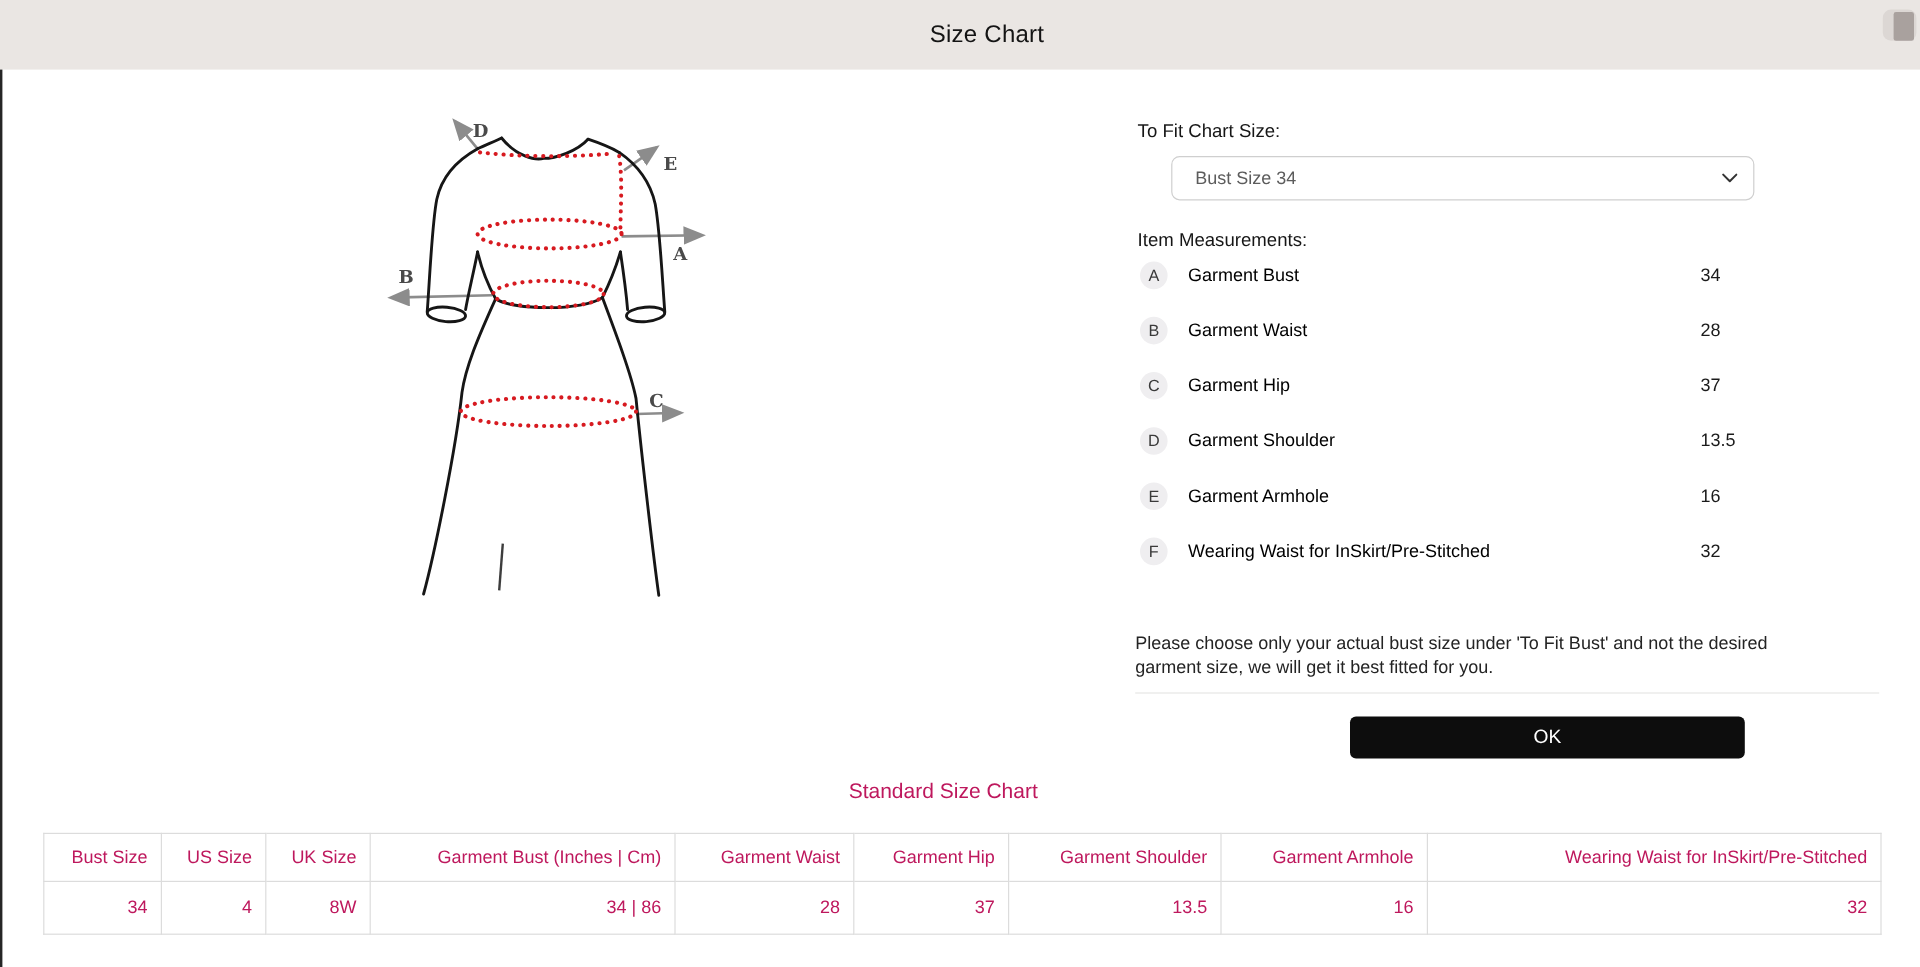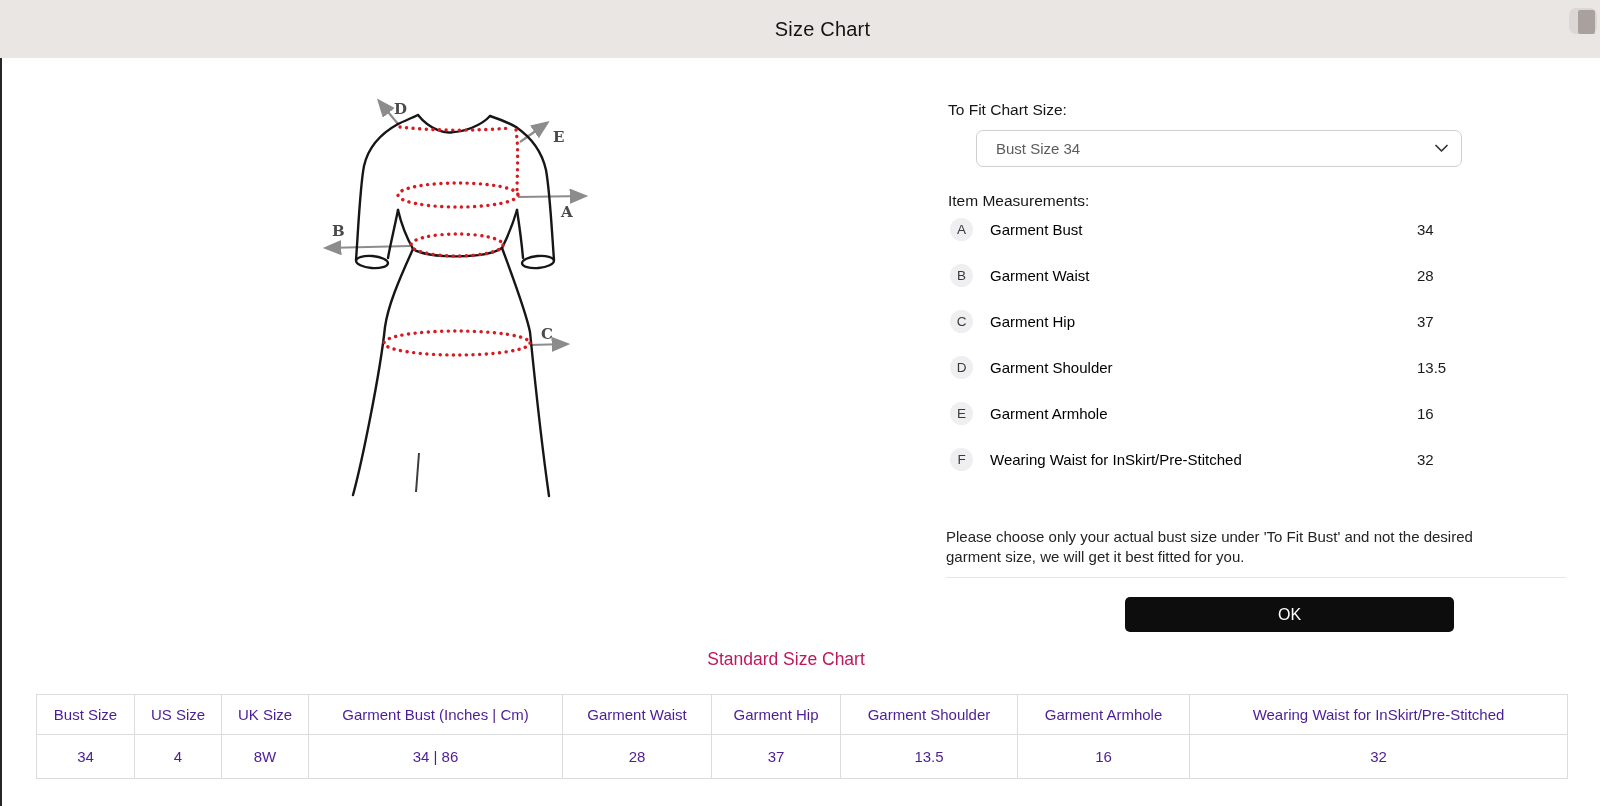--- a/index.html
+++ b/index.html
@@ -53,21 +53,21 @@
     background:#0d0d0d; color:#fff; border:none; border-radius:5px; font-size:16px;
     font-family:"Liberation Sans", sans-serif; display:flex; align-items:center; justify-content:center;
     cursor:pointer;margin-left:12px; }
 
   
   .chart-title { position:absolute; left:0; top:649px; width:1572px; text-align:center;
     font-size:17.5px; font-weight:500; color:#be185d; }
   .chart-table { position:absolute; left:36px; top:694px; border-collapse:collapse;
     table-layout:fixed; width:1531px; background:#fff; }
   .chart-table th, .chart-table td { border:1px solid #dcdcdc; font-weight:400;
-    text-align:center; padding:0 11px; font-size:15px; color:#4c1d95; white-space:nowrap; overflow:hidden; }
+    text-align:right; padding:0 11px; font-size:15px; color:#be185d; white-space:nowrap; overflow:hidden; }
   .chart-table th { height:40px; }
   .chart-table td { height:44px; }
 </style>
 </head>
 <body>
 
 <div class="page">
 
   <div class="left-edge"></div>
 

